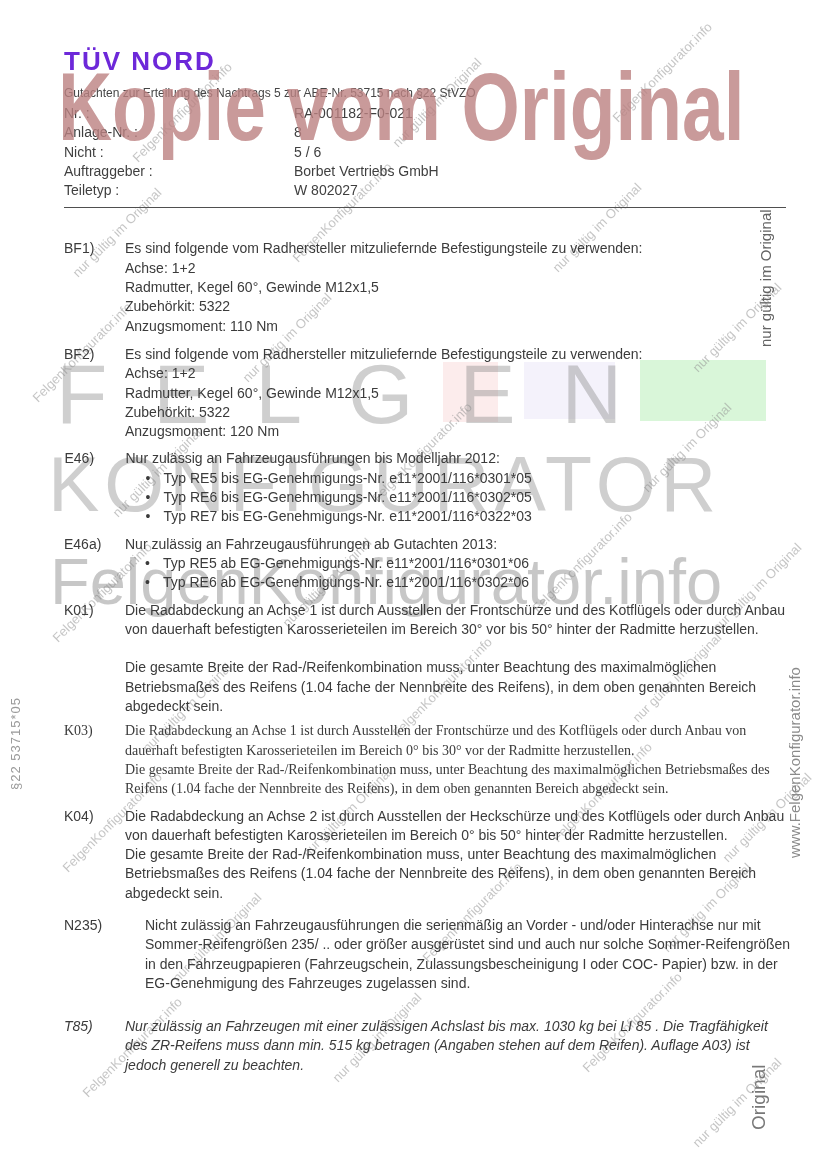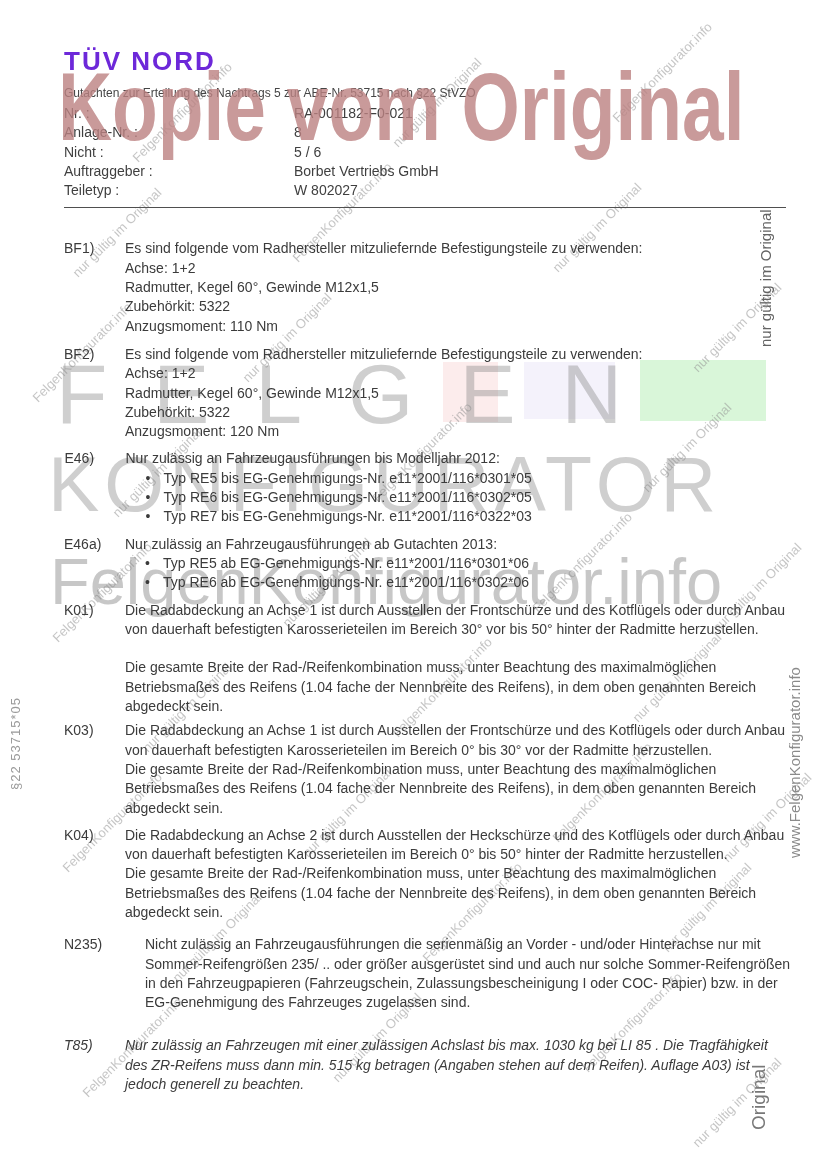--- a/index.html
+++ b/index.html
@@ -182,21 +182,21 @@
             </div>
           </div>
         </div>
         <div class="section" style="margin-top: 8px;">
           <div class="sec-code">K01)</div>
           <div class="sec-body">
             <div class="blk">Die Radabdeckung an Achse 1 ist durch Ausstellen der Frontschürze und des Kotflügels oder durch Anbau von dauerhaft befestigten Karosserieteilen im Bereich 30° vor bis 50° hinter der Radmitte herzustellen.</div>
             <div class="blk gap">Die gesamte Breite der Rad-/Reifenkombination muss, unter Beachtung des maximalmöglichen Betriebsmaßes des Reifens (1.04 fache der Nennbreite des Reifens), in dem oben genannten Bereich abgedeckt sein.</div>
           </div>
         </div>
-        <div class="section" style="margin-top: 5px;">
+        <div class="section" style="margin-top: 5px; font-family: Liberation Serif, serif;">
           <div class="sec-code">K03)</div>
           <div class="sec-body">
             <div class="blk">Die Radabdeckung an Achse 1 ist durch Ausstellen der Frontschürze und des Kotflügels oder durch Anbau von dauerhaft befestigten Karosserieteilen im Bereich 0° bis 30° vor der Radmitte herzustellen.</div>
             <div class="blk">Die gesamte Breite der Rad-/Reifenkombination muss, unter Beachtung des maximalmöglichen Betriebsmaßes des Reifens (1.04 fache der Nennbreite des Reifens), in dem oben genannten Bereich abgedeckt sein.</div>
           </div>
         </div>
         <div class="section" style="margin-top: 8px;">
           <div class="sec-code">K04)</div>
           <div class="sec-body">
             <div class="blk">Die Radabdeckung an Achse 2 ist durch Ausstellen der Heckschürze und des Kotflügels oder durch Anbau von dauerhaft befestigten Karosserieteilen im Bereich 0° bis 50° hinter der Radmitte herzustellen.</div>

